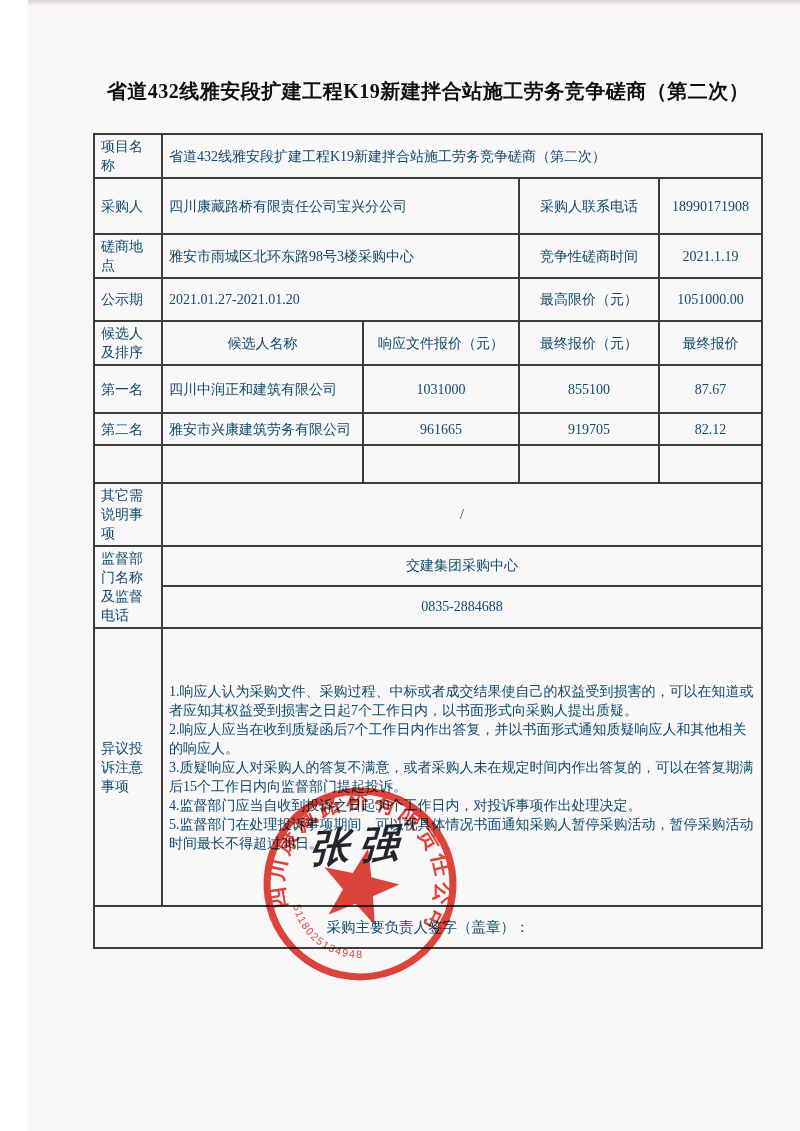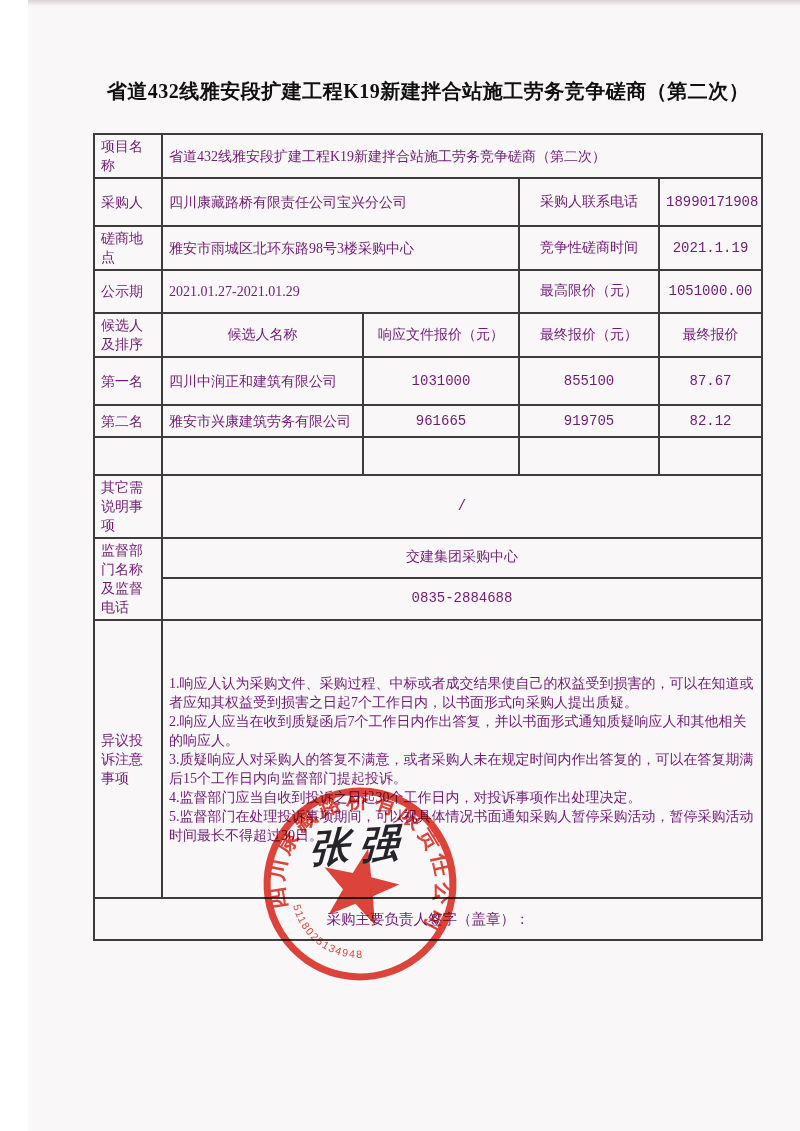--- a/index.html
+++ b/index.html
@@ -15,29 +15,29 @@
     background:linear-gradient(to bottom, #d8d3d5, rgba(250,247,248,0));
   }
   .title{
     position:absolute; top:78px; left:0; width:800px;
     text-align:center; font-weight:bold; font-size:20px;
     line-height:27px; color:#101010; letter-spacing:0.5px;
   }
   table.doc{
     position:absolute; left:65px; top:133px;
     width:668px; border-collapse:collapse; table-layout:fixed;
-    font-size:14px; color:#701a75;
+    font-size:14px; color:#0c4a6e;
   }
   table.doc td{
     border:2px solid #3c3c3c; padding:2px 6px;
     overflow:hidden; line-height:19px; vertical-align:middle;
   }
   td.lbl{ text-align:left; padding:2px 3px 2px 5px; }
   td.val{ text-align:left; }
-  td.ctr{ text-align:center;font-family:Liberation Mono, monospace; }
+  td.ctr{ text-align:center; }
   td.notes{
     text-align:left; white-space:pre-line; line-height:21.5px;
     padding:6px 10px; font-size:14px;
   }
   td.sig-cell{ text-align:center; padding-left:8px; font-size:14.5px;border-radius:10px; }
   .signature{
     position:absolute; left:281px; top:818px;
     font-size:40px; font-weight:bold; font-style:italic;
     letter-spacing:10px; color:#24242a;
     transform:rotate(-4deg) skewX(-6deg);
@@ -64,35 +64,35 @@
         <col style="width:201px">
         <col style="width:156px">
       <col style="width:140px">
         <col style="width:103px">
     </colgroup>
     <tbody>
       <tr style="height:33px">
         <td class="lbl">项目名称</td>
         <td class="val" colspan="4">省道432线雅安段扩建工程K19新建拌合站施工劳务竞争磋商（第二次）</td>
       </tr>
-      <tr style="height:48px">
+      <tr style="height:56px">
         <td class="lbl">采购人</td>
         <td class="val" colspan="2">四川康藏路桥有限责任公司宝兴分公司</td>
         <td class="ctr">采购人联系电话</td>
         <td class="ctr">18990171908</td>
       </tr>
       <tr style="height:40px">
         <td class="lbl">磋商地点</td>
         <td class="val" colspan="2">雅安市雨城区北环东路98号3楼采购中心</td>
         <td class="ctr">竞争性磋商时间</td>
         <td class="ctr">2021.1.19</td>
       </tr>
       <tr style="height:43px">
         <td class="lbl">公示期</td>
-        <td class="val" colspan="2">2021.01.27-2021.01.29</td>
+        <td class="val" colspan="2">2021.01.27-2021.01.20</td>
         <td class="ctr">最高限价（元）</td>
         <td class="ctr">1051000.00</td>
       </tr>
       <tr style="height:35px">
         <td class="lbl">候选人及排序</td>
         <td class="ctr">候选人名称</td>
         <td class="ctr">响应文件报价（元）</td>
         <td class="ctr">最终报价（元）</td>
         <td class="ctr">最终报价</td>
       </tr>

